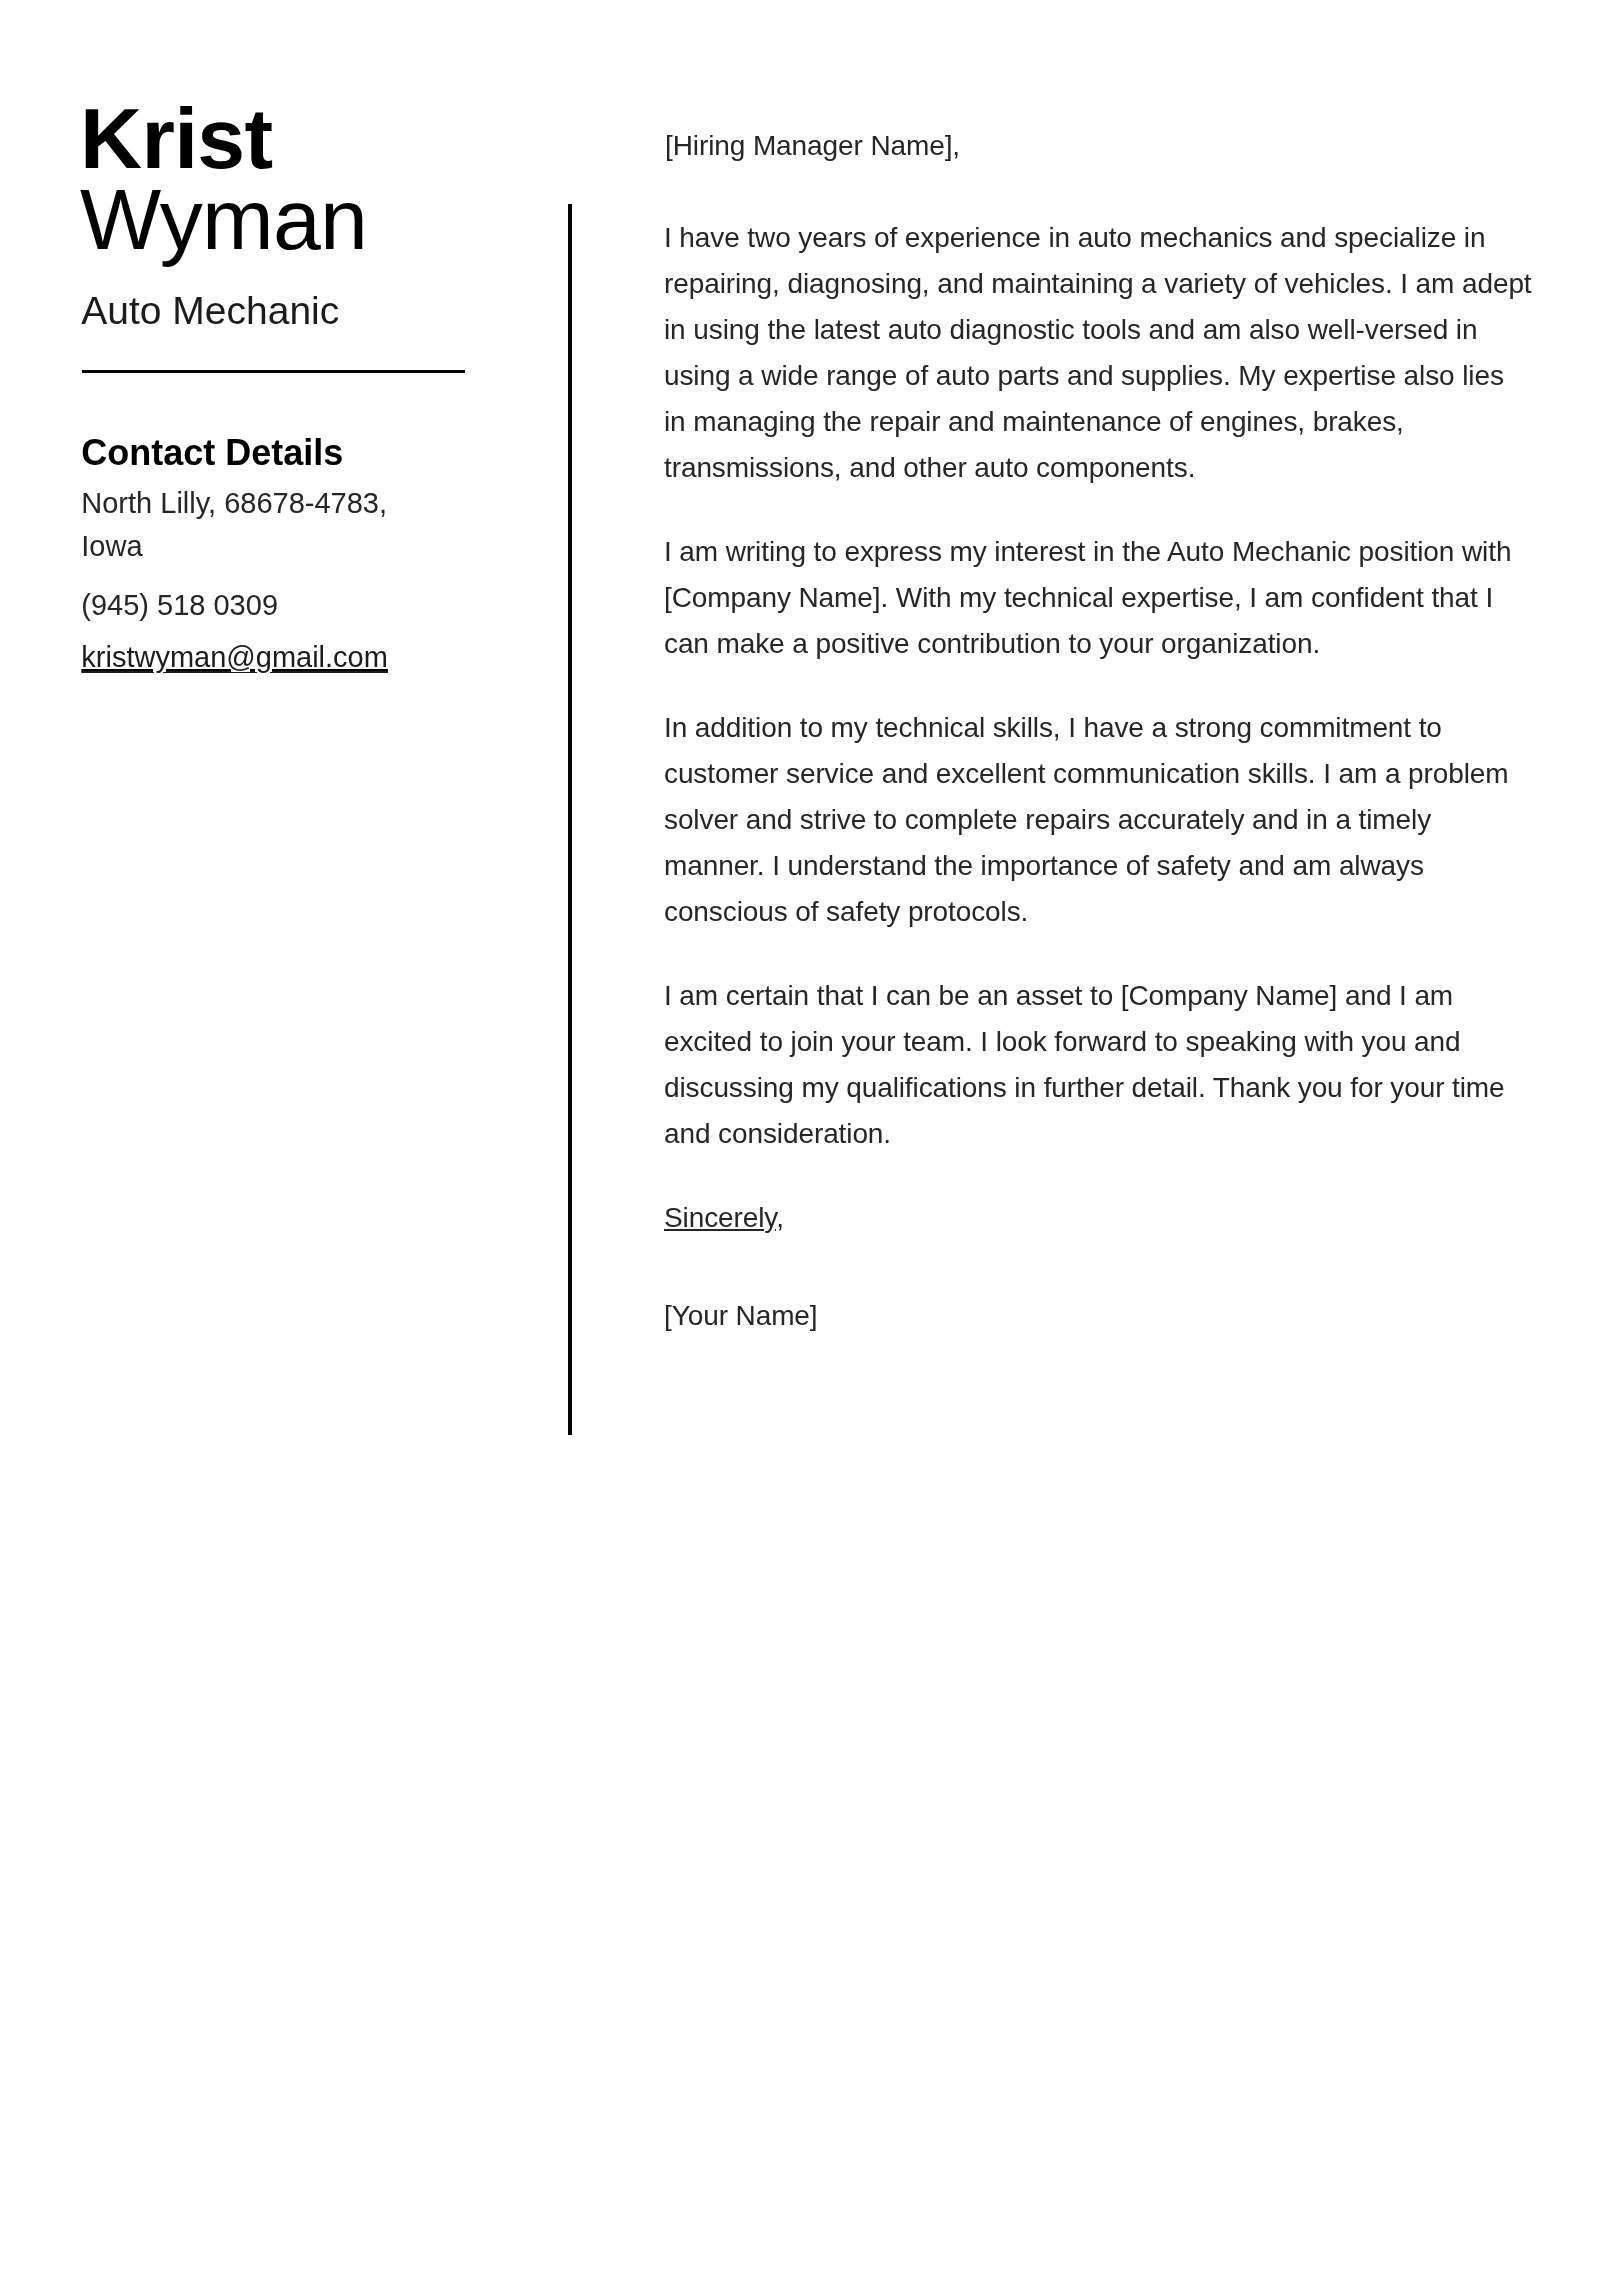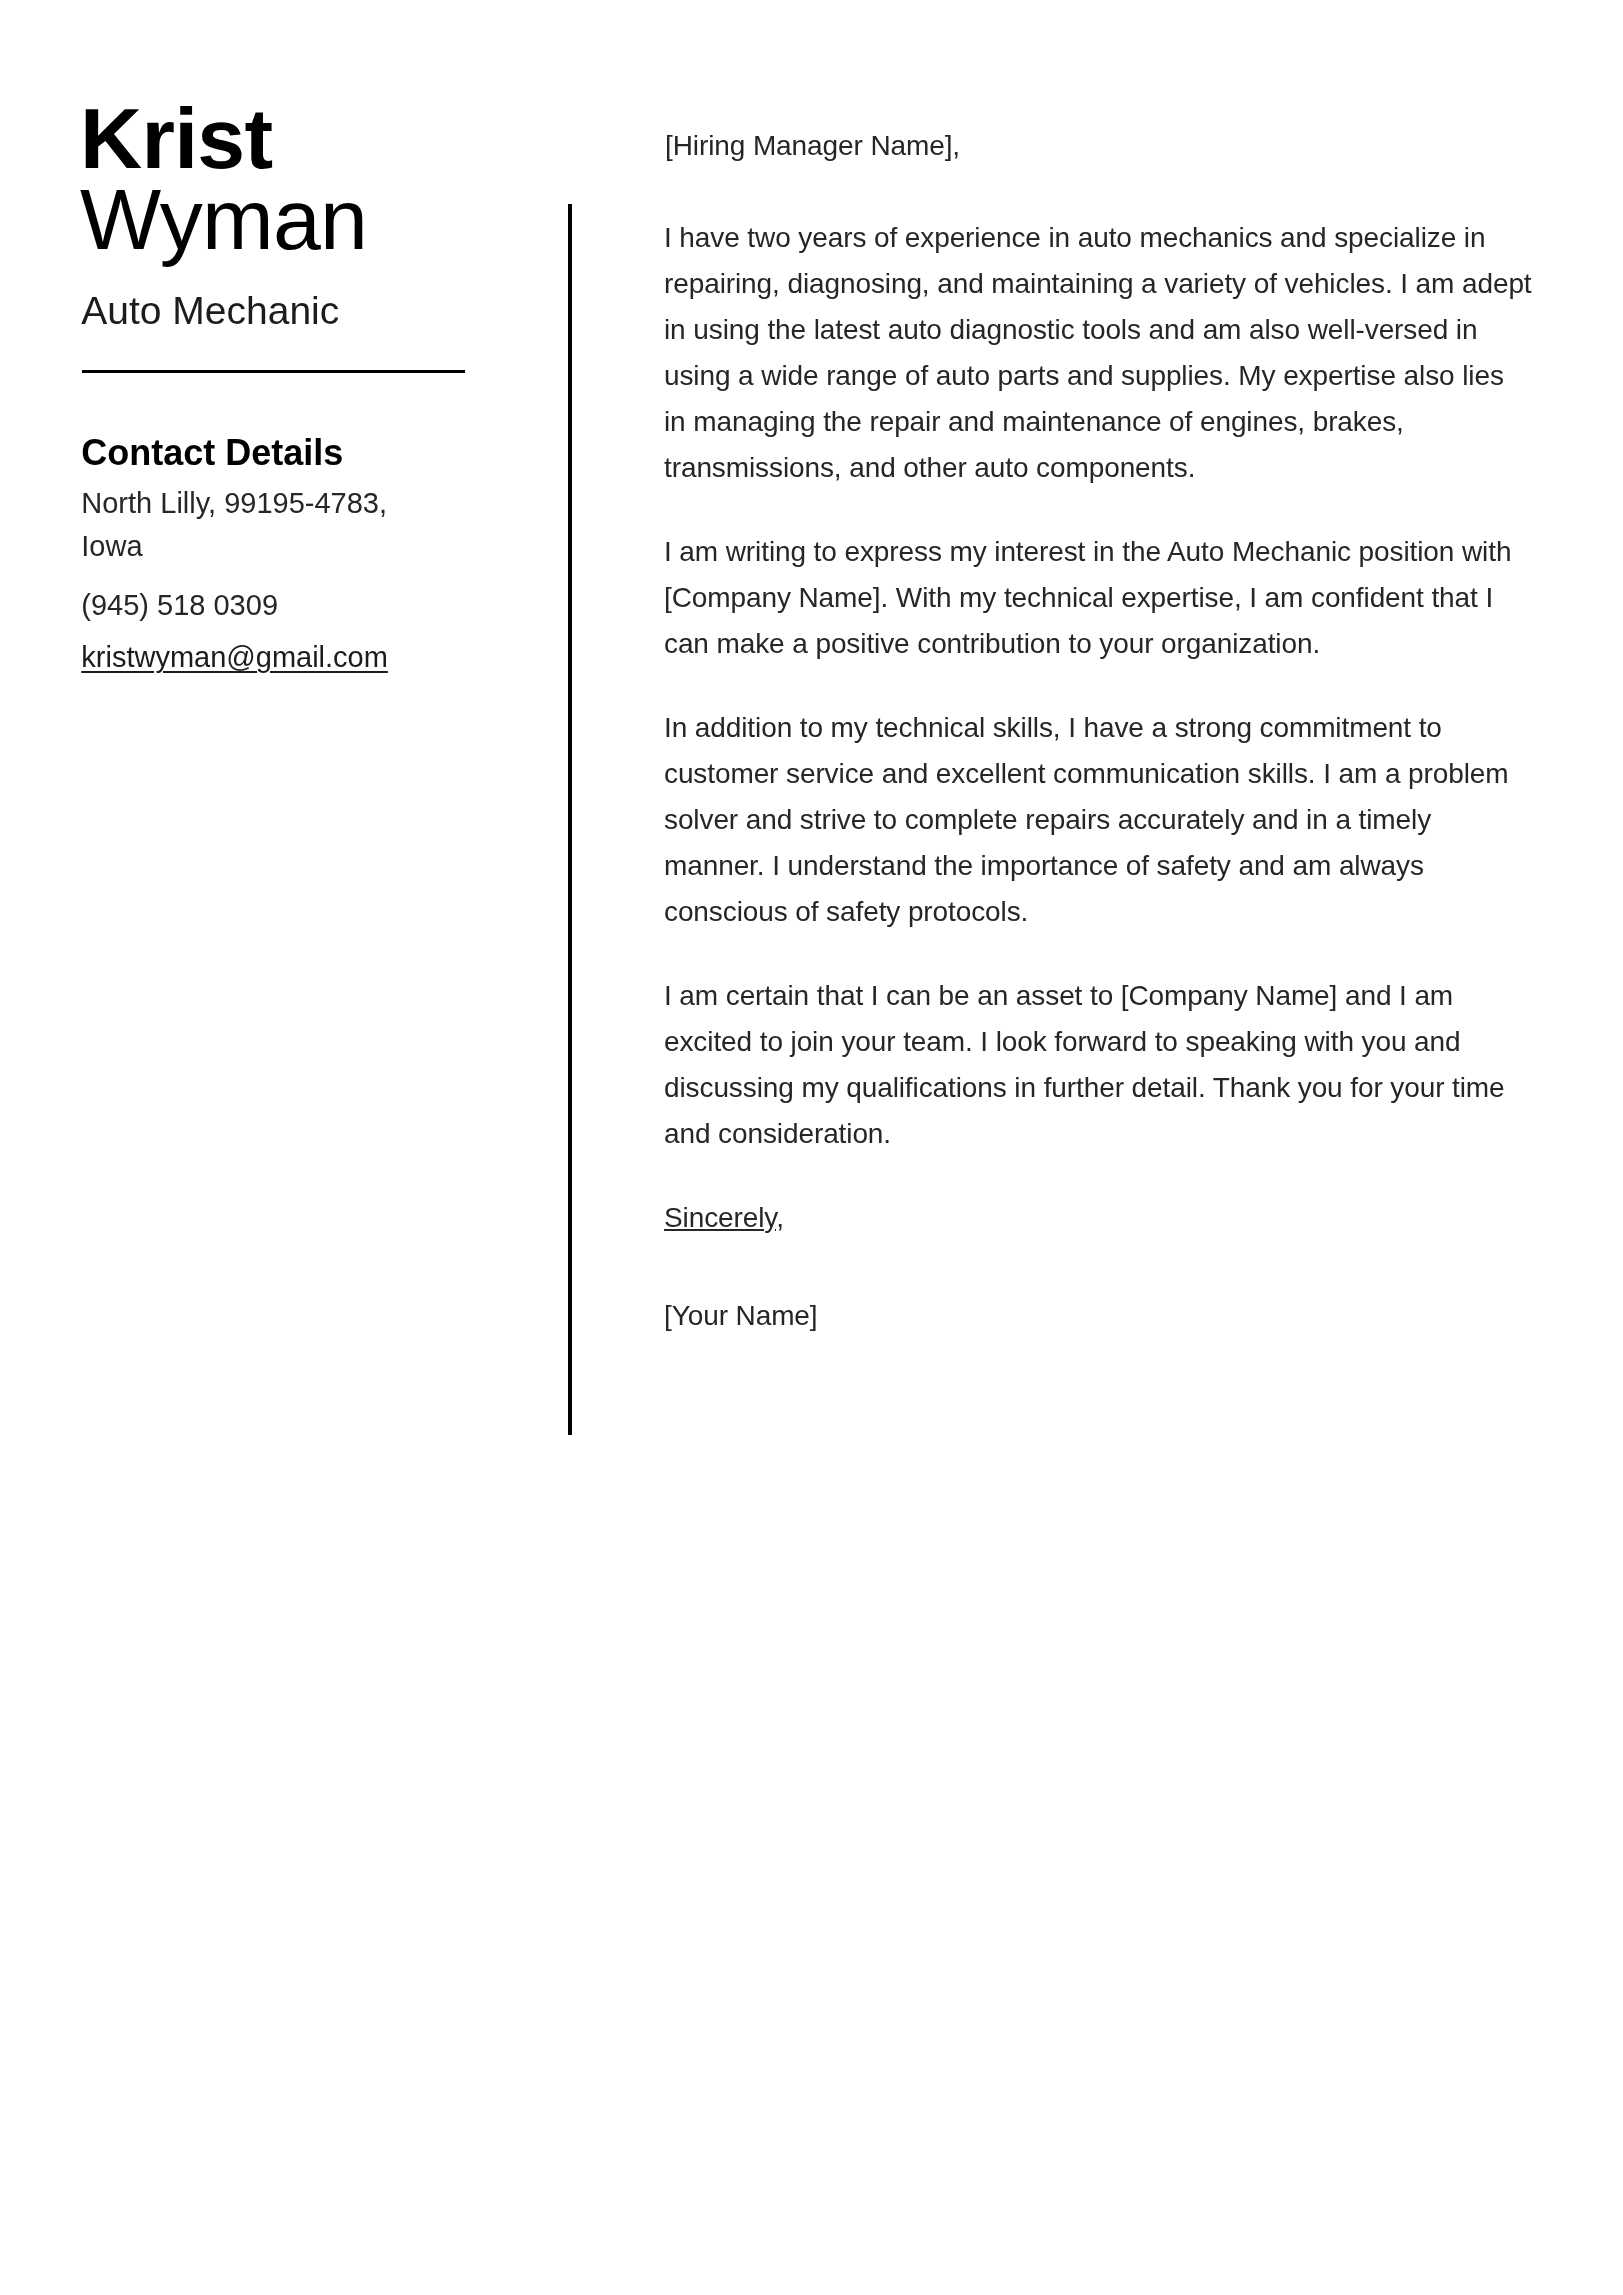--- a/index.html
+++ b/index.html
@@ -70,20 +70,21 @@
     font-size: 29px;
     line-height: 43px;
     white-space: nowrap;
   }
   .contact-email {
     position: absolute;
     left: 1.3px; top: 636px;
     font-size: 29px;
     line-height: 43px;
     white-space: nowrap;
+    text-decoration: underline;
   }
   .contact-email a {
     color: #1c1c1c;
     text-decoration: underline;
     text-decoration-thickness: 2px;
     text-underline-offset: 3.9px;
   }
 
   
   .greeting {
@@ -117,21 +118,21 @@
 <div class="page">
 
   <div class="sidebar">
     <h1 class="name">
       <span class="first">Krist</span>
       <span class="last">Wyman</span>
     </h1>
     <div class="job-title">Auto Mechanic</div>
     <div class="rule-h"></div>
     <h2 class="contact-heading">Contact Details</h2>
-    <div class="contact-address">North Lilly, 99195-4783, Iowa</div>
+    <div class="contact-address">North Lilly, 68678-4783, Iowa</div>
     <div class="contact-phone">(945) 518 0309</div>
     <div class="contact-email">
       <a>kristwyman@gmail.com</a>
     </div>
   </div>
 
   <div class="greeting">[Hiring Manager Name],</div>
 
   <div class="letter-body">
     <p>I have two years of experience in auto mechanics and specialize in repairing, diagnosing, and maintaining a variety of vehicles. I am adept in using the latest auto diagnostic tools and am also well-versed in using a wide range of auto parts and supplies. My expertise also lies in managing the repair and maintenance of engines, brakes, transmissions, and other auto components.</p>

